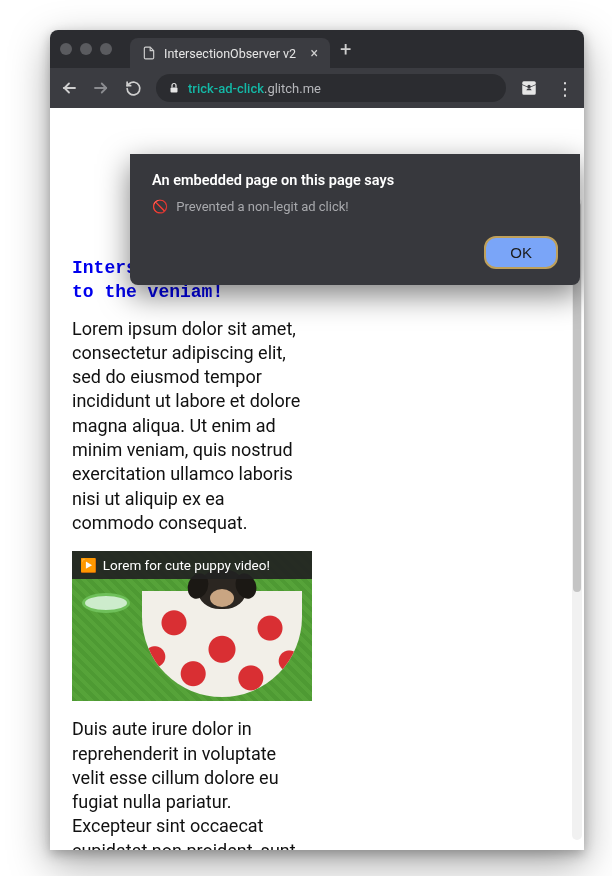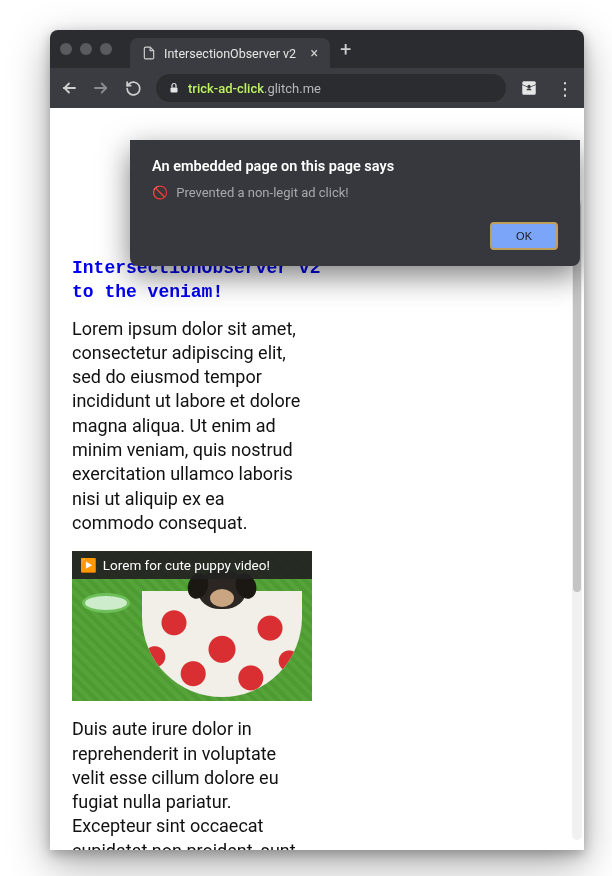--- a/index.html
+++ b/index.html
@@ -52,42 +52,42 @@
       padding: 0 10px;
       background:#3b3c41;
       gap: 14px;
     }
     .nav-ico { color:#cfcfcf; display:inline-flex; align-items:center; justify-content:center; width:18px; height:18px;}
     .addr {
       flex: 1; display:flex; align-items:center; gap:8px;
       background:#2b2c30; height:28px; border-radius:14px;
       padding: 0 12px; font-size:13px; color:#e6e6e6;
     }
-    .addr b { font-weight:500; color:#bef264;}
+    .addr b { font-weight:500; color:#14b8a6;}
     .right-ico { width:22px; text-align:center; color:#e6e6e6;}
     .menu-dots { font-size:18px; color:#e6e6e6;}
 
     .dialog {
       position:absolute;
-      top: 110px;
+      top: 124px;
       left: 80px;
       width: 450px;
       background:#37383d;
       border-radius: 0 0 8px 8px;
       box-shadow: 0 10px 30px rgba(0,0,0,0.5);
       padding: 18px 22px 16px 22px;
       z-index: 20;
     }
     .dialog-title { color:#fff; font-size:14.5px; font-weight:600; margin-bottom:10px;}
     .dialog-body { display:flex; align-items:center; gap:8px; color:#a8a9ad; font-size:13px; margin-bottom:22px;}
     .dialog-actions { text-align:right; }
     .ok-btn {
       background:#7aa5f8; border:2px solid #bfa05a; color:#1b1b1b;
-      font-size:11px; font-weight:500;
-      padding: 6px 24px; border-radius:4px; cursor:pointer;
+      font-size:15px; font-weight:500;
+      padding: 6px 24px; border-radius:12px; cursor:pointer;
     }
 
     .page {
       padding: 148px 22px 20px 22px;
       background:#fff;
       height: calc(100% - 78px);
       overflow:hidden;
       position:relative;
     }
     .h1 {

